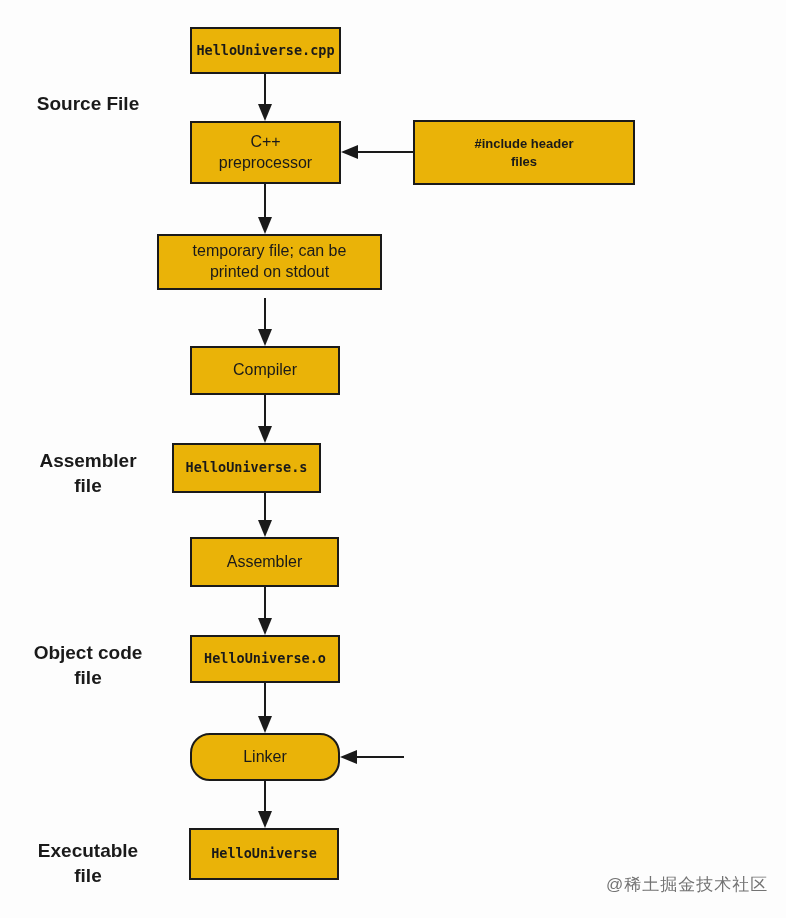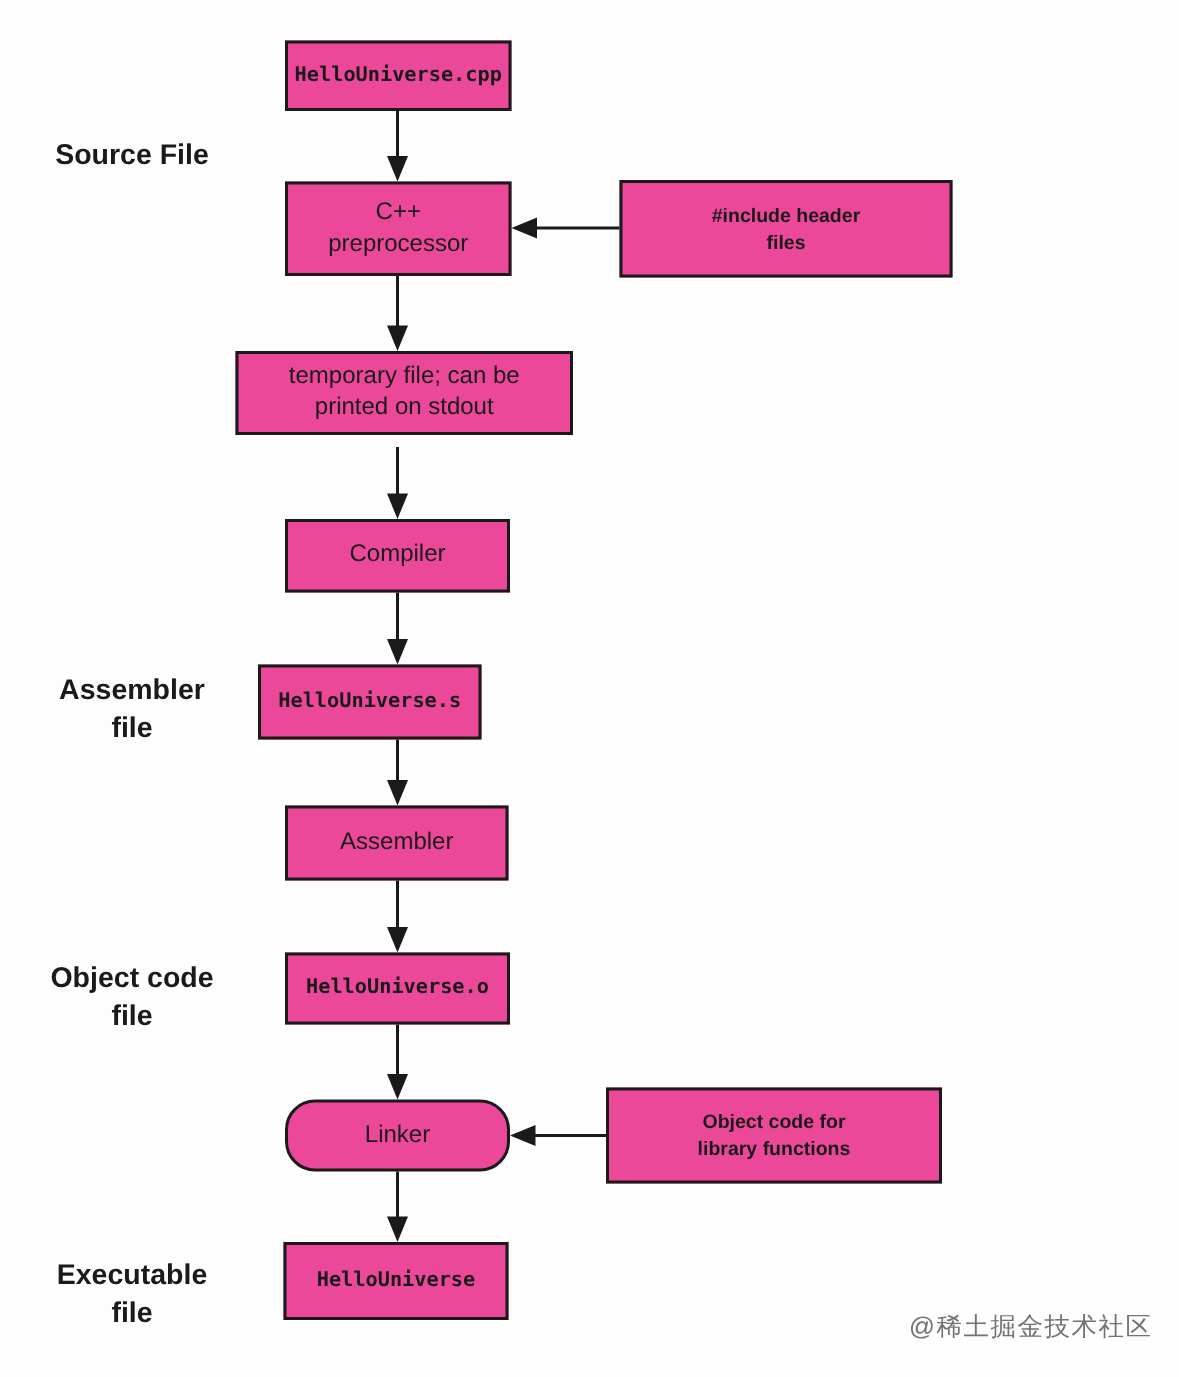--- a/index.html
+++ b/index.html
@@ -13,21 +13,21 @@
     height: 918px;
     background: #fdfdfd;
     font-family: "Liberation Sans", sans-serif;
     color: #1a1a1a;
     overflow: hidden;
   }
   .node {
     position: absolute;
     box-sizing: border-box;
     border: 2px solid #1a1a1a;
-    background: #ec4899;
+    background: #eab308;
     display: flex;
     align-items: center;
     justify-content: center;
     text-align: center;
   }
   .node .label {
     white-space: pre-line;
     font-size: 16px;
     line-height: 1.3;
   }
@@ -156,24 +156,20 @@
 
   <div class="node" style="left:189px; top:828px; width:150px; height:52px;">
     <span class="label mono">HelloUniverse</span>
   </div>
 
   <div class="node" style="left:413px; top:120px; width:222px; height:65px;">
     <span class="label bold">#include header
 files</span>
   </div>
 
-  <div class="node" style="left:404px; top:725px; width:224px; height:64px;">
-    <span class="label bold">Object code for
-library functions</span>
-  </div>
 
   <div class="arrow-v" style="left:257px; top:74px; height:47px;">
       <i class="line"></i>
       <i class="head"></i>
     </div>
   <div class="arrow-v" style="left:257px; top:184px; height:50px;">
       <i class="line"></i>
       <i class="head"></i>
     </div>
   <div class="arrow-v" style="left:257px; top:298px; height:48px;">

